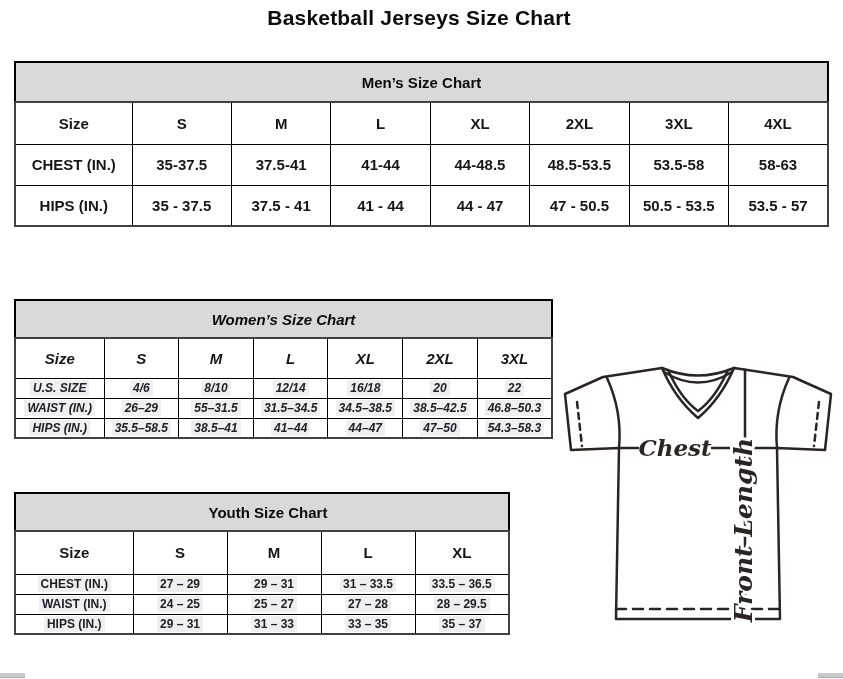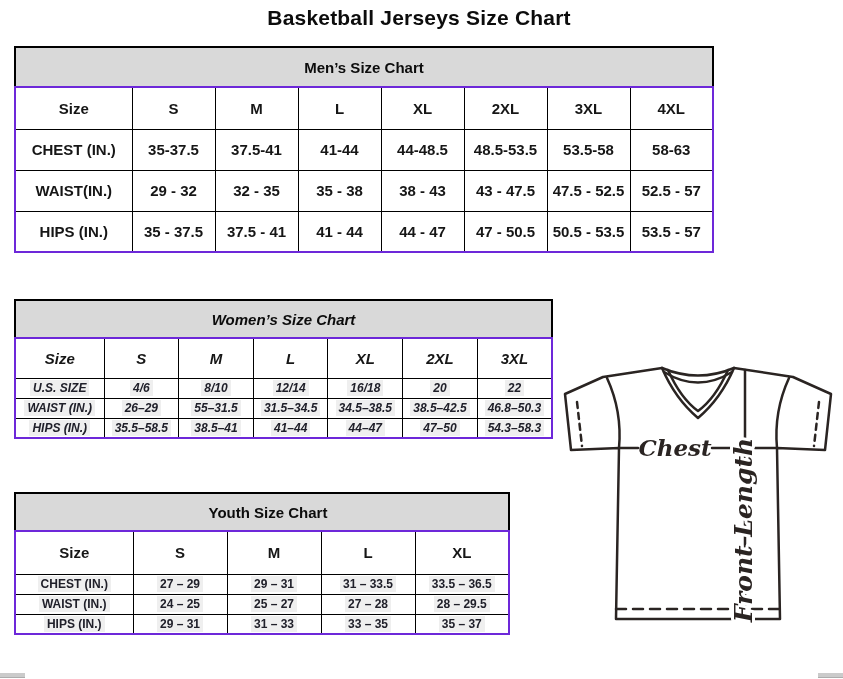--- a/index.html
+++ b/index.html
@@ -5,34 +5,34 @@
   html,body{margin:0;padding:0;}
   body{
     width:843px;height:679px;position:relative;background:#ffffff;
     font-family:"Liberation Sans", sans-serif;color:#111;overflow:hidden;
   }
   .page-title{
     position:absolute;top:6px;left:0;width:838px;text-align:center;
     font-size:21px;font-weight:700;color:#0c0c0c;letter-spacing:.2px;
   }
   .chart-section{position:absolute;box-sizing:border-box;}
-  #men-section{top:46px;left:14px;width:700px;}
+  #men-section{top:61px;left:14px;width:815px;}
   #women-section{top:299px;left:14px;width:539px;font-style:italic;}
   #youth-section{top:492px;left:14px;width:496px;}
   .tbl-title{
     background:#d9d9d9;border:2px solid #000;border-bottom:none;
     display:flex;align-items:center;justify-content:center;
     font-weight:700;font-size:15px;color:#0c0c0c;box-sizing:border-box;
   }
   #men-section .tbl-title{height:40px;}
   #women-section .tbl-title{height:38px;}
   #youth-section .tbl-title{height:38px;padding-left:12px;}
   table.size-table{
     border-collapse:collapse;width:100%;table-layout:fixed;
-    border:2px solid #6d28d9;background:#fff;
+    border:2px solid #404040;background:#fff;
   }
   .size-table th,.size-table td{
     border:1.5px solid #000;text-align:center;vertical-align:middle;
     padding:0;font-weight:700;color:#161616;
   }
   #men-section thead tr{height:42px;}
   #men-section tbody tr{height:41px;}
   #men-section th,#men-section td{font-size:15px;}
   #women-section thead tr{height:40px;}
   #women-section tbody tr{height:20px;}
@@ -80,30 +80,20 @@
           <td>CHEST (IN.)</td>
           <td>35-37.5</td>
           <td>37.5-41</td>
           <td>41-44</td>
           <td>44-48.5</td>
           <td>48.5-53.5</td>
           <td>53.5-58</td>
           <td>58-63</td>
         </tr>
         <tr>
-          <td>WAIST(IN.)</td>
-          <td>29 - 32</td>
-          <td>32 - 35</td>
-          <td>35 - 38</td>
-          <td>38 - 43</td>
-          <td>43 - 47.5</td>
-          <td>47.5 - 52.5</td>
-          <td>52.5 - 57</td>
-        </tr>
-        <tr>
           <td>HIPS (IN.)</td>
           <td>35 - 37.5</td>
           <td>37.5 - 41</td>
           <td>41 - 44</td>
           <td>44 - 47</td>
           <td>47 - 50.5</td>
           <td>50.5 - 53.5</td>
           <td>53.5 - 57</td>
         </tr>
       </tbody>

